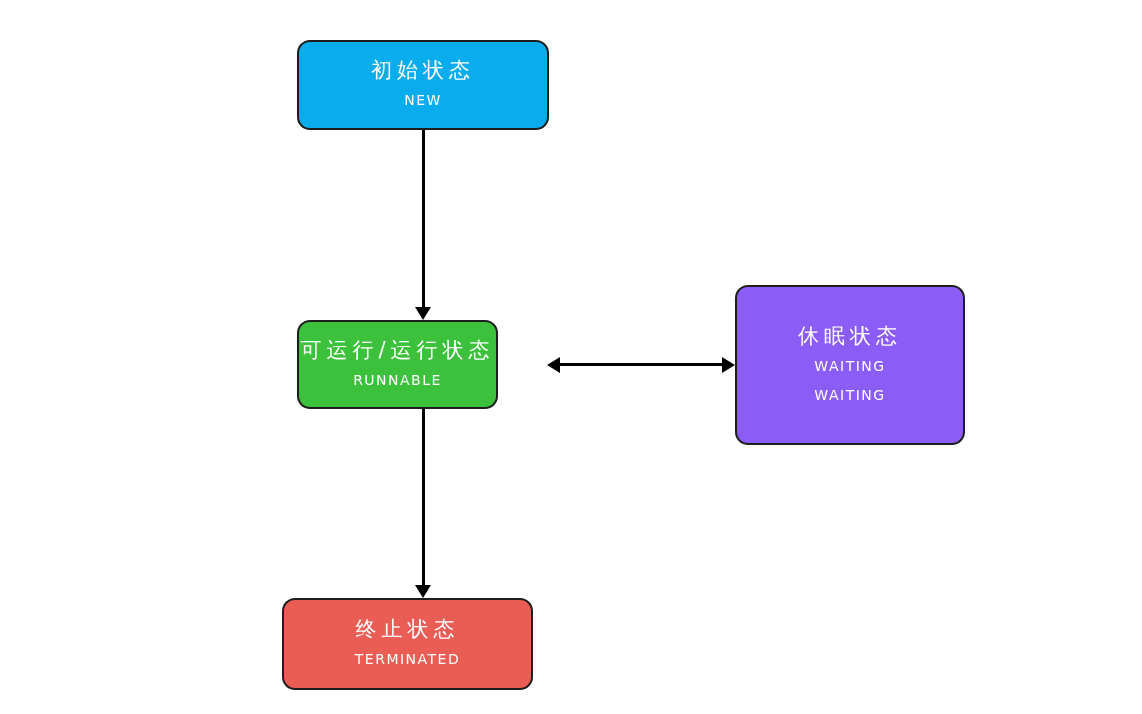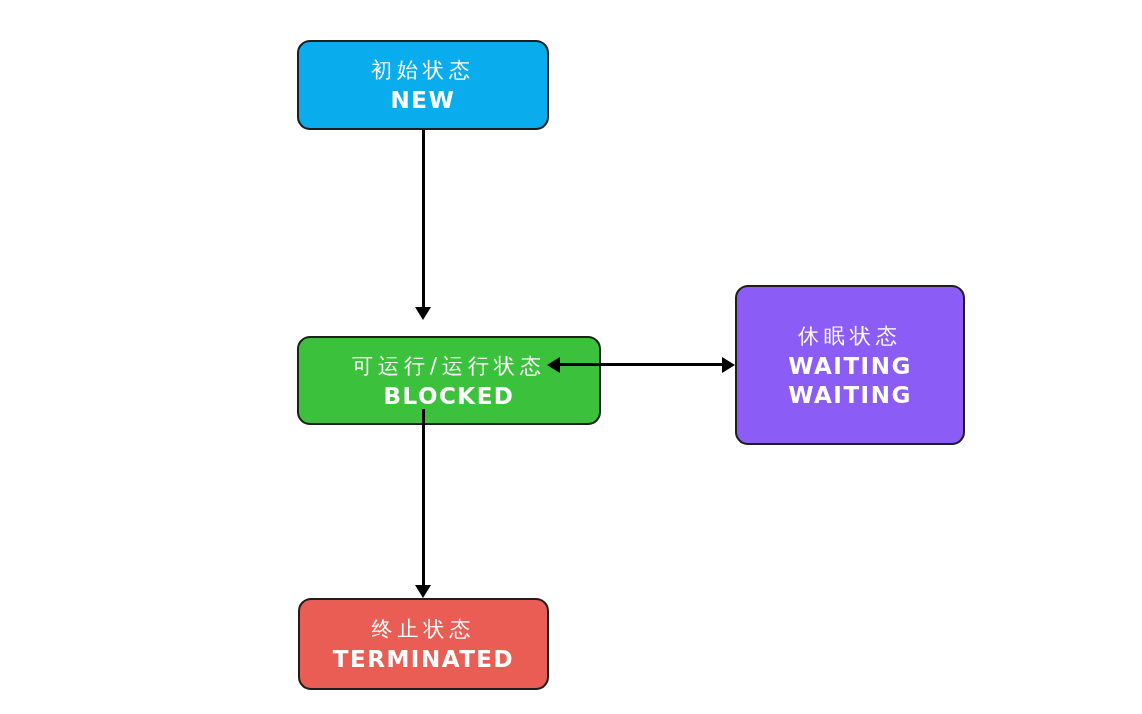--- a/index.html
+++ b/index.html
@@ -21,34 +21,34 @@
     border: 2.5px solid #1e1e1e;
     border-radius: 13px;
     color: #ffffff;
     display: flex;
     flex-direction: column;
     justify-content: center;
     align-items: center;
     text-align: center;
   }
   .node-new        { left: 297px; top: 40px;  width: 252px; height: 90px;  }
-  .node-runnable   { left: 297px; top: 336px; width: 304px; height: 89px;  }
+  .node-runnable   { left: 297px; top: 320px; width: 201px; height: 89px;  }
   .node-sleep      { left: 735px; top: 285px; width: 230px; height: 160px; }
-  .node-terminated { left: 298px; top: 598px; width: 251px; height: 92px;  }
+  .node-terminated { left: 282px; top: 598px; width: 251px; height: 92px;  }
 
   .line-zh {
     font-size: 21px;
     font-weight: 500;
     letter-spacing: 5px;
     line-height: 31px;
     white-space: nowrap;
   }
   .line-en {
-    font-size: 23px;
-    font-weight: 700;
+    font-size: 14px;
+    font-weight: 400;
     letter-spacing: 1.5px;
     line-height: 29px;
     white-space: nowrap;
   }
 
   
   .edge-line {
     position: absolute;
     background: #000000;
   }
@@ -86,21 +86,21 @@
 
 <div class="canvas">
 
   <div class="node node-new" style="background-color: rgb(9, 172, 236);">
     <div class="line-zh">初始状态</div>
     <div class="line-en">NEW</div>
   </div>
 
   <div class="node node-runnable" style="background-color: rgb(60, 193, 60);">
     <div class="line-zh">可运行/运行状态</div>
-    <div class="line-en">BLOCKED</div>
+    <div class="line-en">RUNNABLE</div>
   </div>
 
   <div class="node node-sleep" style="background-color: #8b5cf6;">
     <div class="line-zh">休眠状态</div>
     <div class="line-en">WAITING</div>
     <div class="line-en">WAITING</div>
   </div>
 
   <div class="node node-terminated" style="background-color: rgb(233, 93, 85);">
     <div class="line-zh">终止状态</div>

